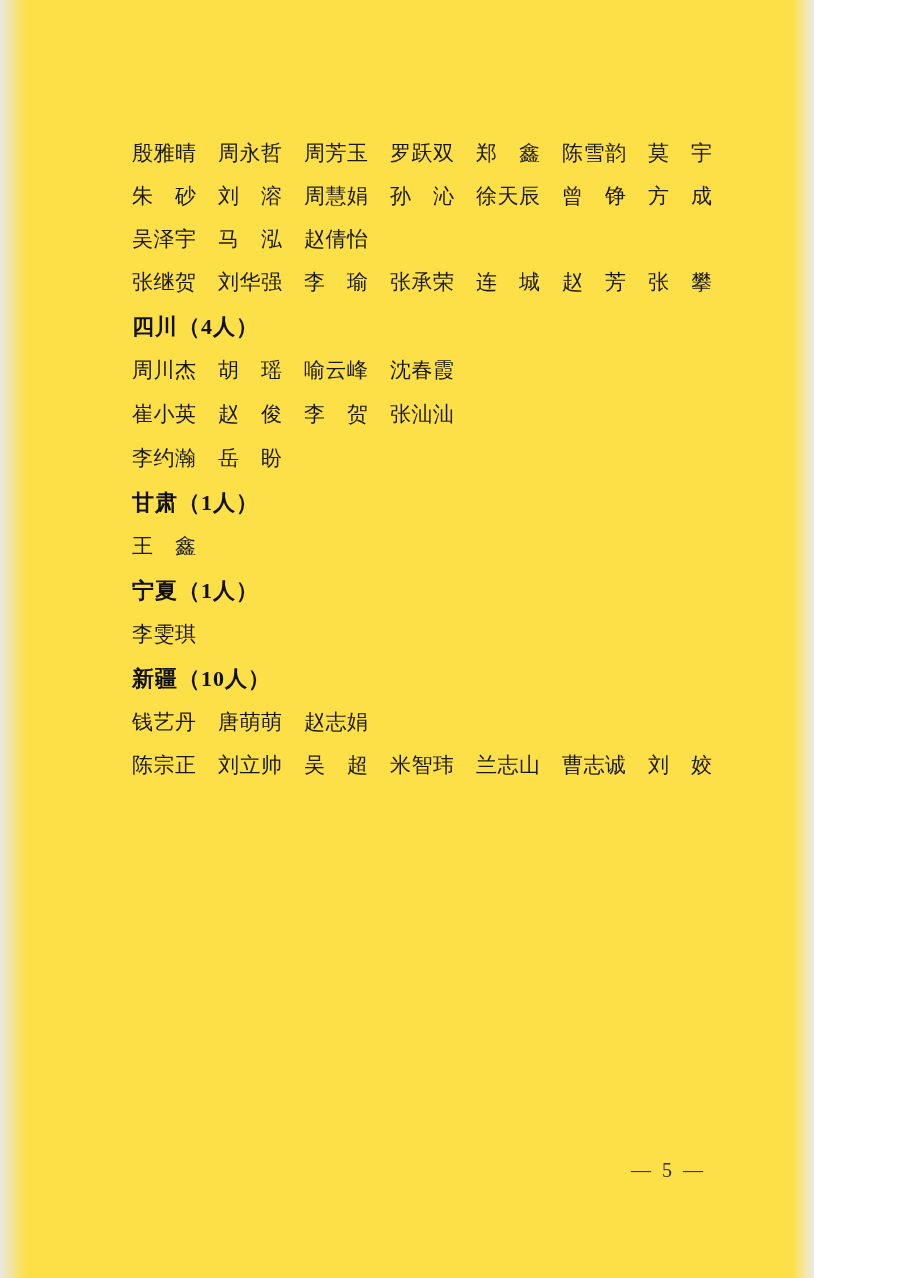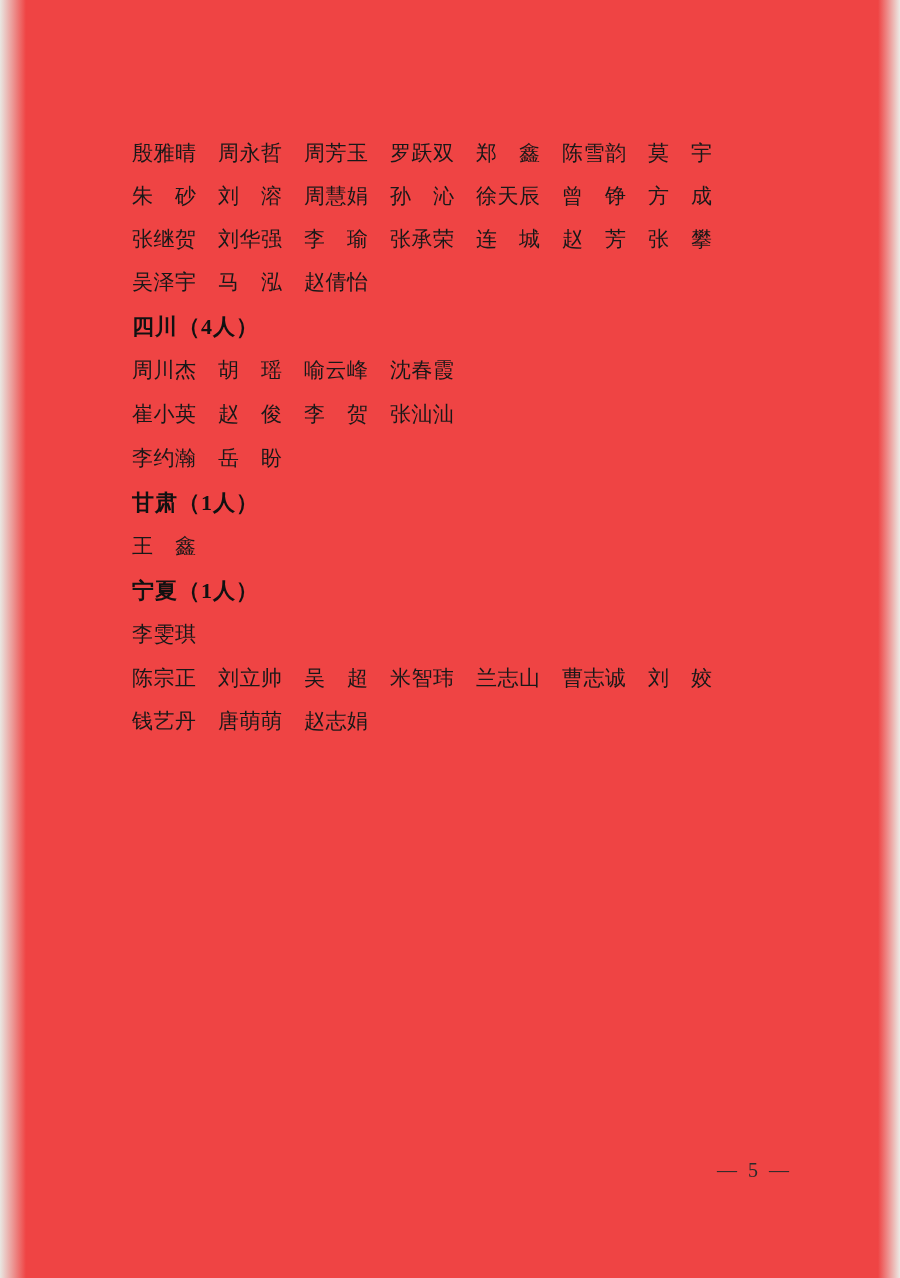--- a/index.html
+++ b/index.html
@@ -12,23 +12,23 @@
     background: #ffffff;
     font-family: "Liberation Serif", "DejaVu Serif", serif;
     color: #1a1a1a;
     position: relative;
     overflow: hidden;
   }
   .page {
     position: absolute;
     left: 0;
     top: 0;
-    width: 900px;
+    width: 814px;
     height: 1278px;
-    background: #ef4444;
+    background: #fde047;
   }
   
   .page::before {
     content: "";
     position: absolute;
     left: 0; top: 0; bottom: 0;
     width: 26px;
     background: linear-gradient(to right, #e9e7e2, rgba(253,253,252,0));
     pointer-events: none;
   }
@@ -79,22 +79,22 @@
 </style>
 </head>
 <body>
 
 <div class="page">
   <div class="content">
 
     <div class="group">
       <div class="name-line">殷雅晴　周永哲　周芳玉　罗跃双　郑　鑫　陈雪韵　莫　宇</div>
       <div class="name-line">朱　砂　刘　溶　周慧娟　孙　沁　徐天辰　曾　铮　方　成</div>
+      <div class="name-line">吴泽宇　马　泓　赵倩怡</div>
       <div class="name-line">张继贺　刘华强　李　瑜　张承荣　连　城　赵　芳　张　攀</div>
-      <div class="name-line">吴泽宇　马　泓　赵倩怡</div>
     </div>
 
     <div class="group spaced">
       <div class="province-head">四川（4人）</div>
       <div class="name-line">周川杰　胡　瑶　喻云峰　沈春霞</div>
     </div>
 
     <div class="group spaced">
       <div class="name-line">崔小英　赵　俊　李　贺　张汕汕</div>
     </div>
@@ -108,20 +108,21 @@
       <div class="name-line">王　鑫</div>
     </div>
 
 
     <div class="group spaced">
       <div class="province-head">宁夏（1人）</div>
       <div class="name-line">李雯琪</div>
     </div>
 
     <div class="group spaced">
+      <div class="province-head">新疆（10人）</div>
+      <div class="name-line">钱艺丹　唐萌萌　赵志娟</div>
       <div class="name-line">陈宗正　刘立帅　吴　超　米智玮　兰志山　曹志诚　刘　姣</div>
-      <div class="name-line">钱艺丹　唐萌萌　赵志娟</div>
     </div>
 
   </div>
 
   <div class="page-number">— 5 —</div>
 </div>
 
 </body></html>

